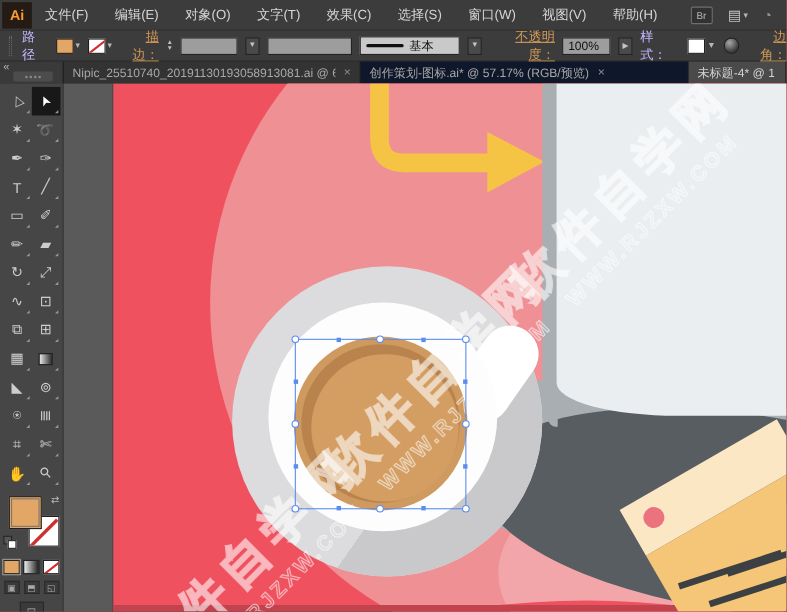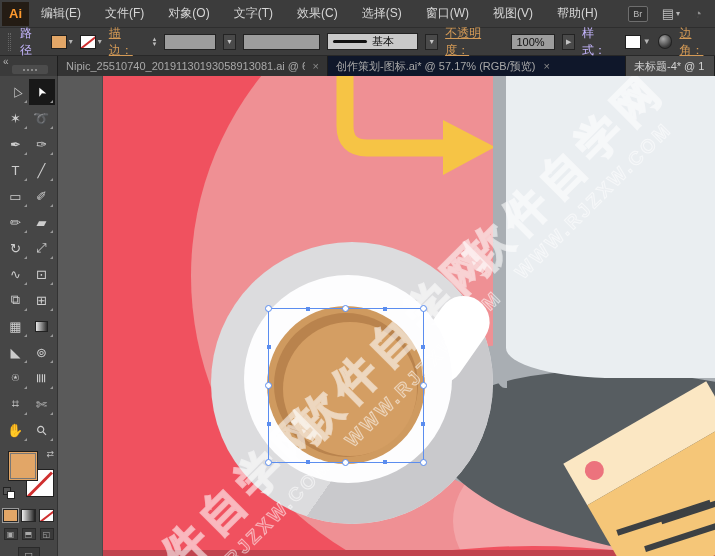--- a/index.html
+++ b/index.html
@@ -12,21 +12,21 @@
   .menu-item { color:#d6d6d6; font-size:12px; padding:0 12px; line-height:27px; cursor:default; }
   .mb-right { display:flex; align-items:center; gap:14px; margin-left:18px; }
   .br-btn { width:20px; height:16px; border:1px solid #6e6e6e; border-radius:2px; color:#b9b9b9; font-size:9px; display:flex; align-items:center; justify-content:center; background:#323232; }
   .ws-btn { color:#c0c0c0; font-size:13px; display:flex; align-items:center; gap:2px; }
   .ws-caret, .caret { color:#b5b5b5; font-size:8px; }
   .cslive { color:#8f8f8f; font-size:13px; }
 
   
   .optionsbar { height:28px; background:#3c3c3c; border-bottom:1px solid #282828; display:flex; align-items:center; gap:7px; padding-left:8px; font-size:12px; }
   .opt-label { color:#c4b5fd; }
-  .opt-link { color:var(--ui-link-orange); text-decoration:underline; }
+  .opt-link { color:var(--ui-link-orange); text-decoration:underline;text-align:right; }
   .swatch-combo { display:flex; align-items:center; gap:2px; }
   .swatch { width:16px; height:14px; border:1px solid #1f1f1f; }
   .swatch.fill { background:var(--fill-swatch-orange); }
   .swatch.none { background:#fff; position:relative; overflow:hidden; }
   .swatch.none::after, .mini-none::after { content:""; position:absolute; left:-3px; right:-3px; top:50%; height:2px; background:#cf2f2f; transform:rotate(-38deg); }
   .spinner { display:flex; flex-direction:column; line-height:5px; font-size:6px; color:#bdbdbd; }
   .field { background:#9d9d9d; border:1px solid #232323; height:16px; color:#111; display:flex; align-items:center; padding:0 4px; }
   .field.w52 { width:52px; } .field.w78 { width:78px; } .field.w44 { width:44px; font-size:11px; }
   .drop-btn { width:13px; height:16px; background:#4a4a4a; border:1px solid #232323; color:#c4c4c4; font-size:7px; display:flex; align-items:center; justify-content:center; }
   .brush-combo { width:92px; height:17px; background:#c9c9c9; border:1px solid #232323; display:flex; align-items:center; gap:5px; padding:0 5px; color:#111; }
@@ -128,22 +128,22 @@
   .note-line { position:absolute; height:6px; background:var(--note-line); transform:rotate(12deg); transform-origin:left center; }
   .nl1 { left:12px; top:36px; width:98px; }
   .nl2 { left:56px; top:48px; width:80px; }
   .nl3 { left:28px; top:64px; width:84px; }
 </style>
 </head>
 <body>
 
 <div class="menubar">
   <div class="ai-logo">Ai</div>
+  <span class="menu-item">文件(F)</span>
   <span class="menu-item">编辑(E)</span>
-  <span class="menu-item">文件(F)</span>
   <span class="menu-item">对象(O)</span>
   <span class="menu-item">文字(T)</span>
   <span class="menu-item">效果(C)</span>
   <span class="menu-item">选择(S)</span>
   <span class="menu-item">窗口(W)</span>
   <span class="menu-item">视图(V)</span>
   <span class="menu-item">帮助(H)</span>
   <div class="mb-right">
     <div class="br-btn">Br</div>
     <div class="ws-btn">

